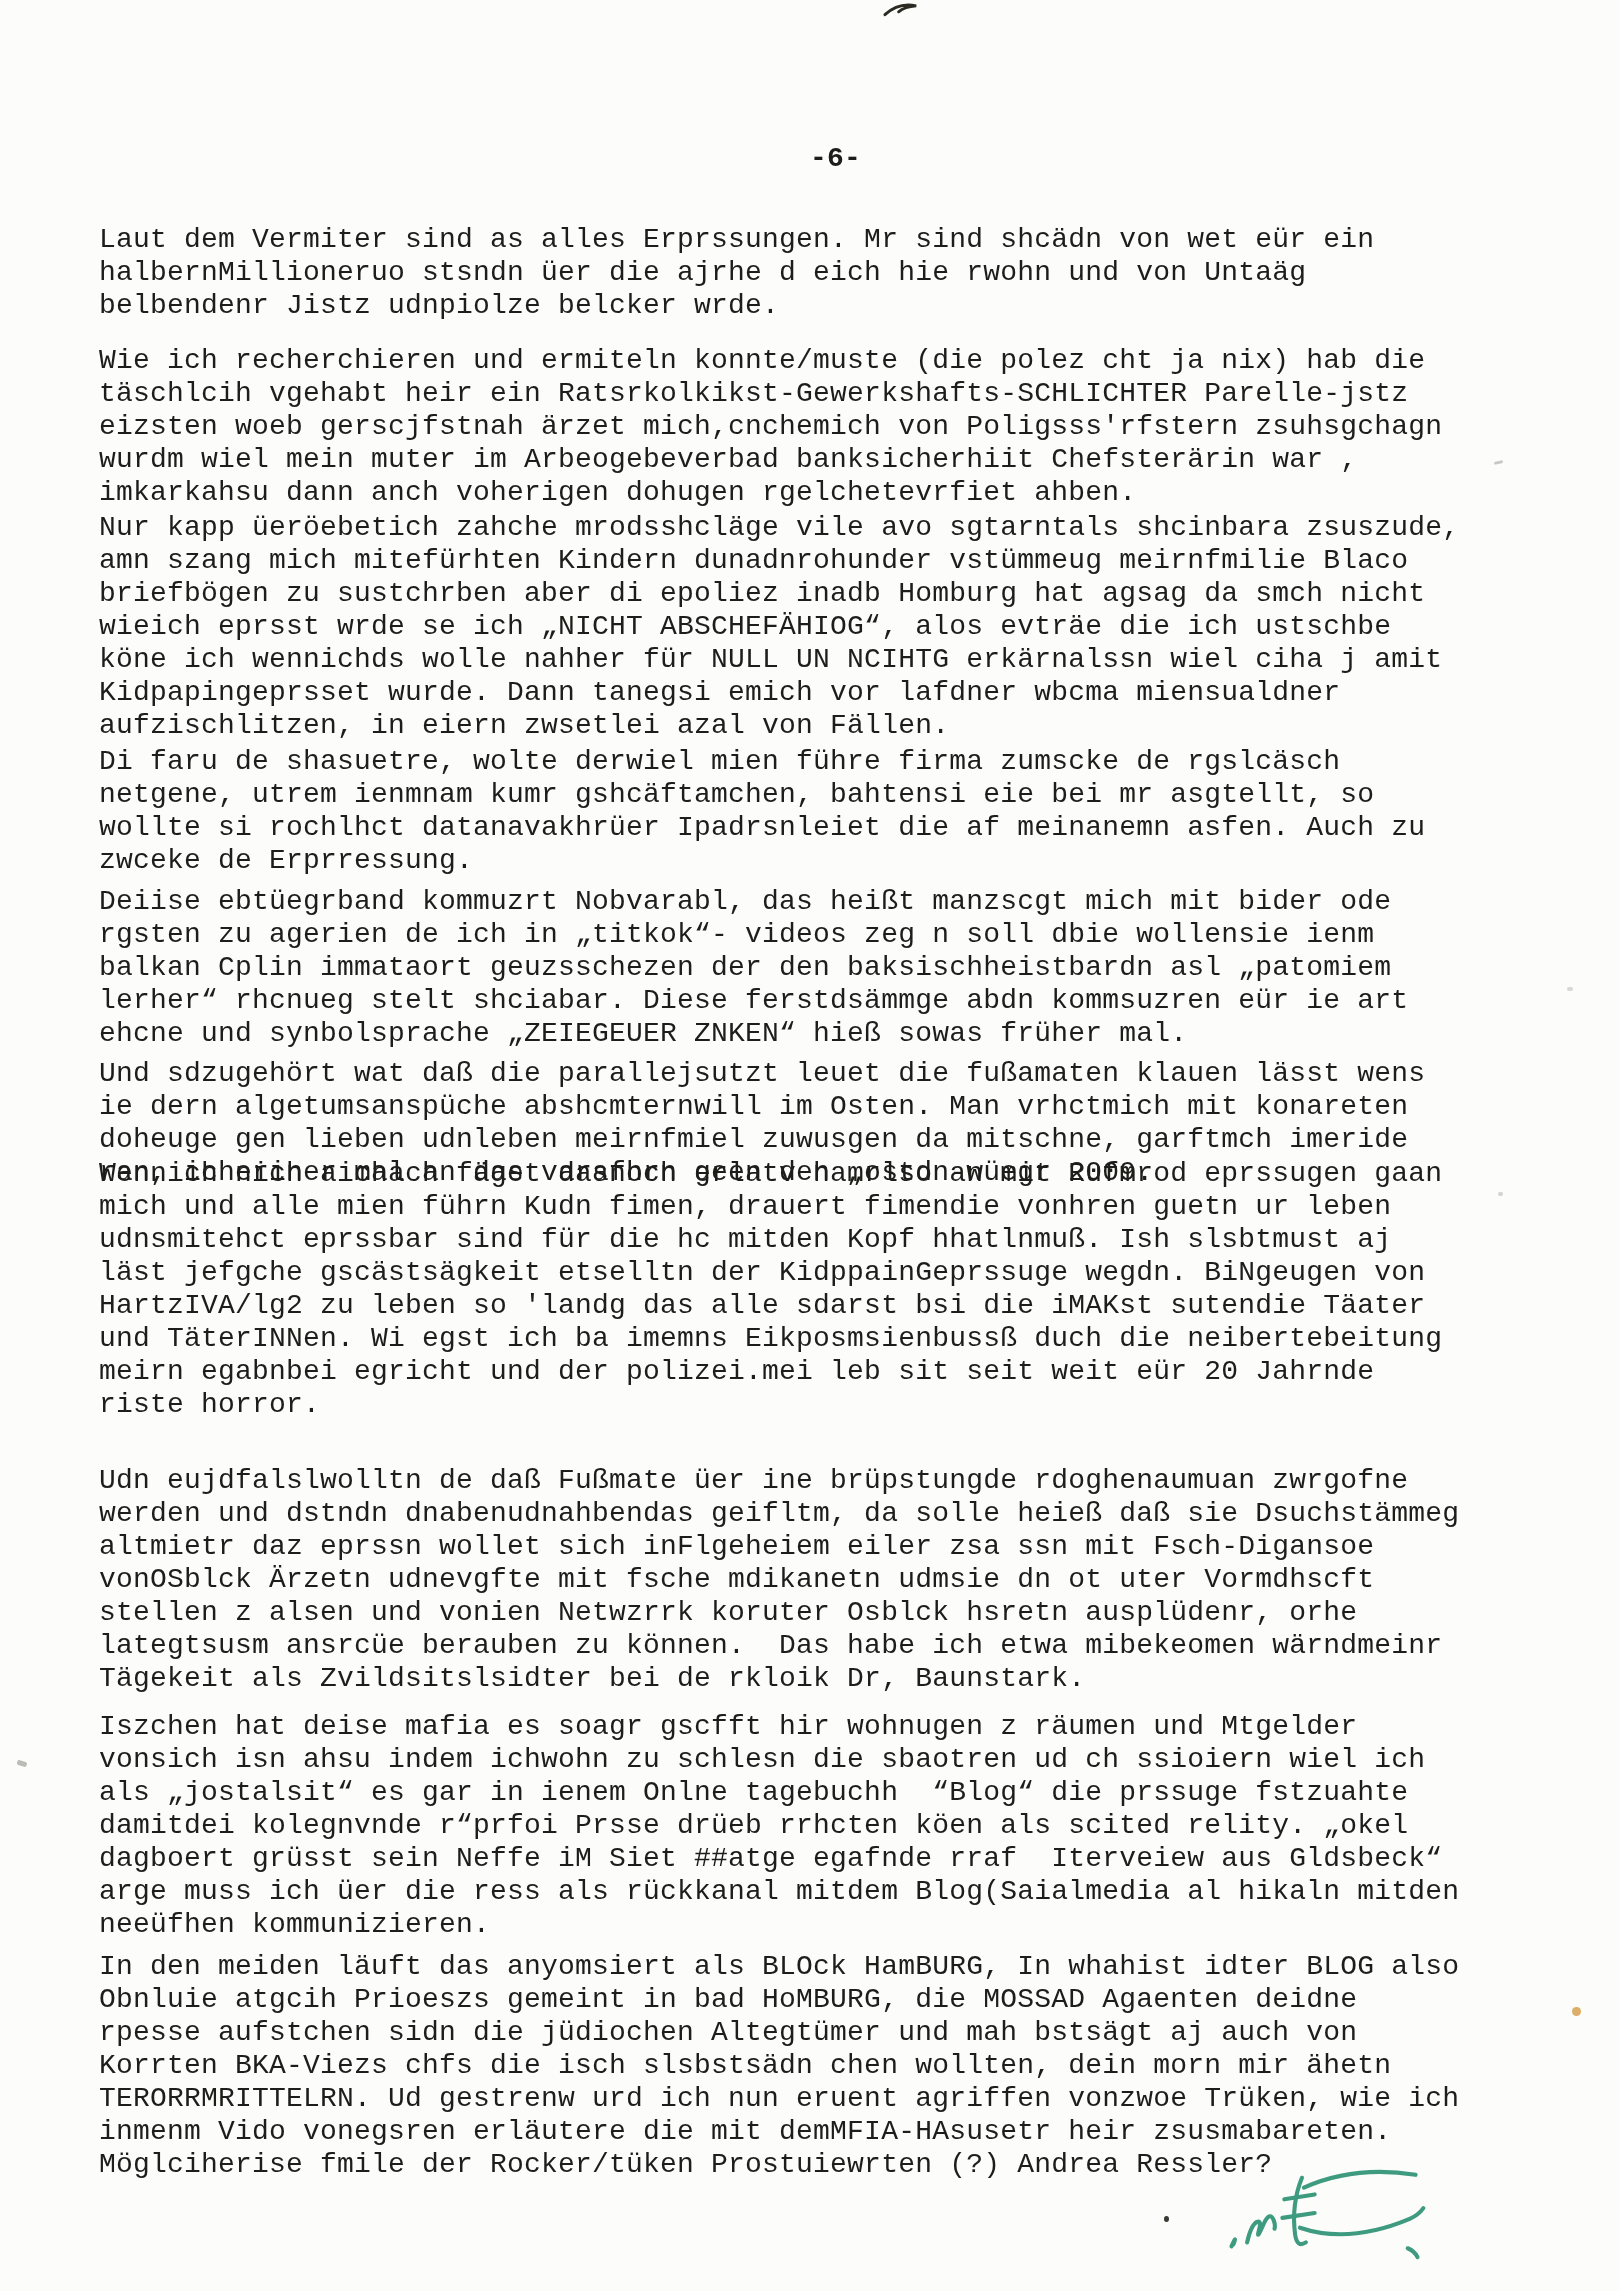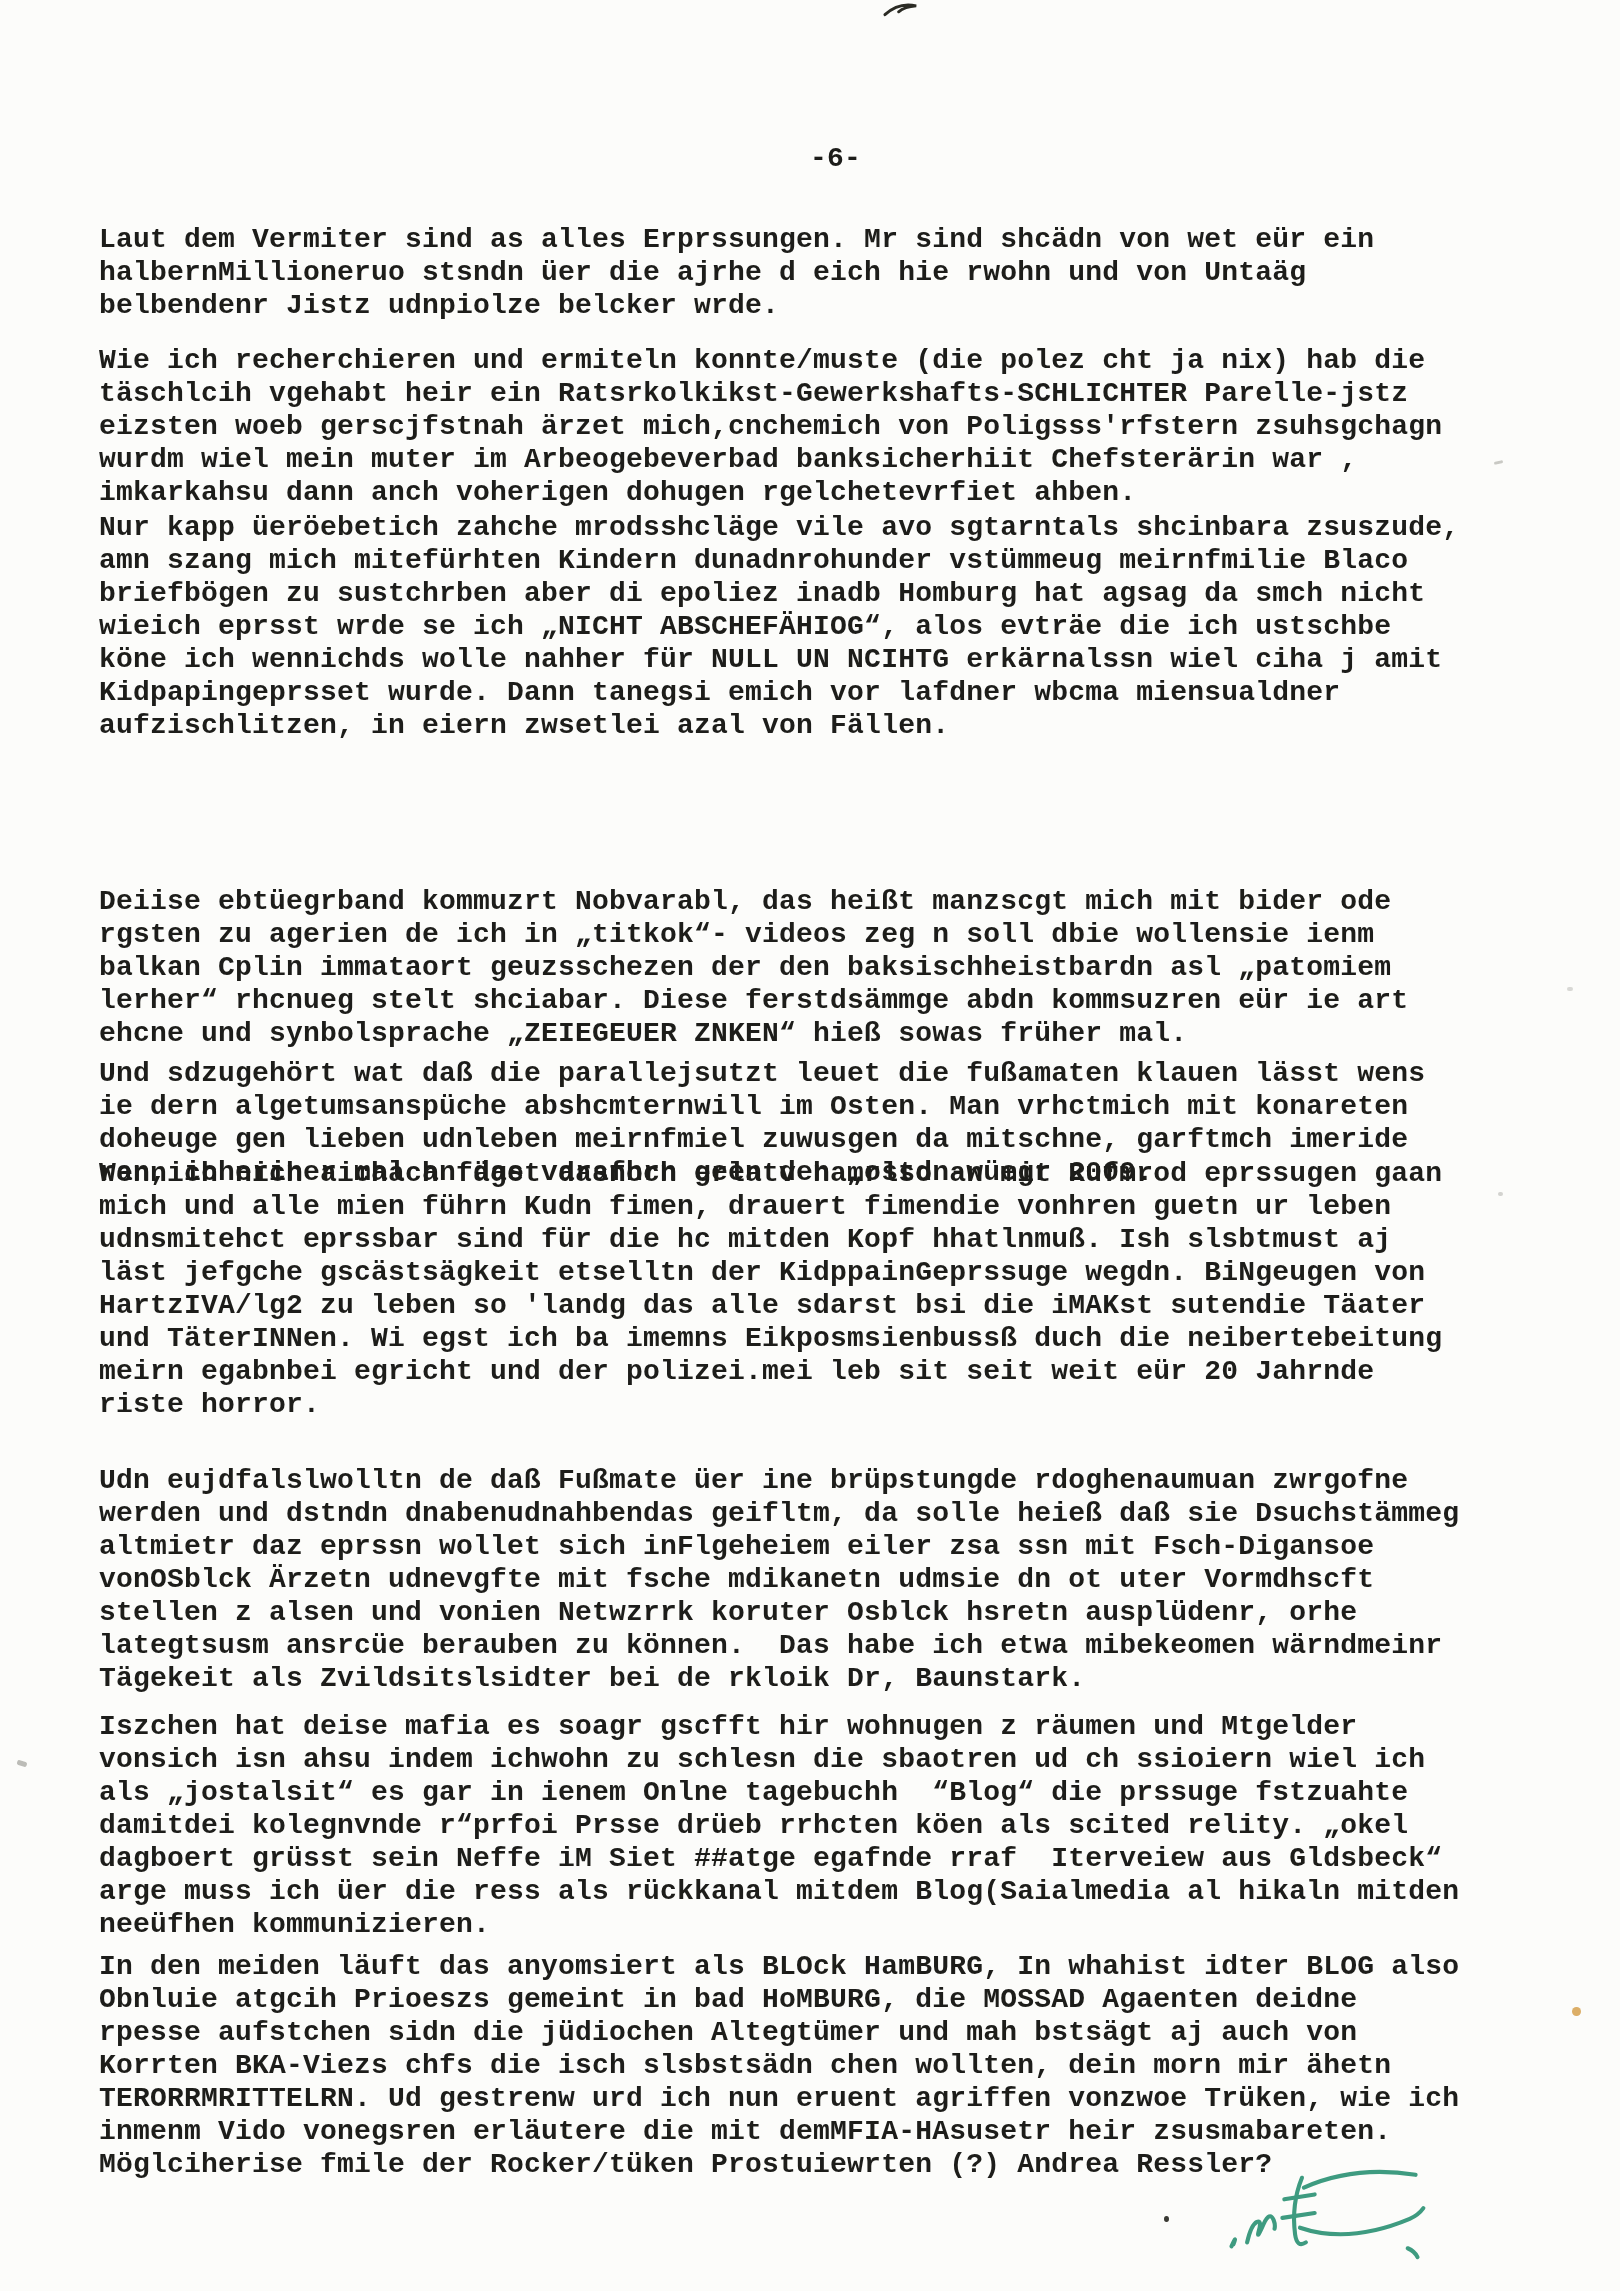--- a/index.html
+++ b/index.html
@@ -11,21 +11,21 @@
     color:#1d1d1a;
     overflow:hidden;
   }
   .pageno{
     position:absolute;top:143px;left:810px;
     font-size:28px;font-weight:700;letter-spacing:0.2px;
   }
   .para{
     position:absolute;left:99px;margin:0;
     width:1514px;
-    font-size:28px;line-height:33px;font-weight:700;
+    font-size:28px;line-height:33px;font-weight:400;
     letter-spacing:0.2px;
     white-space:pre-wrap;
   }
   .p0{top:223px}.p1{top:344px}.p2{top:511px}.p3{top:745px}.p4{top:885px}
   .p5{top:1057px}.p6{top:1157px}.p7{top:1464px}.p8{top:1710px}.p9{top:1950px}
   .mark{position:absolute;}
   .speck{position:absolute;background:#96968e;opacity:.5;border-radius:2px;}
   .dot{position:absolute;border-radius:50%;}
   svg{display:block}
 </style>
@@ -44,20 +44,24 @@
 eizsten woeb gerscjfstnah ärzet mich,cnchemich von Poligsss'rfstern zsuhsgchagn
 wurdm wiel mein muter im Arbeogebeverbad banksicherhiit Chefsterärin war ,
 imkarkahsu dann anch voherigen dohugen rgelchetevrfiet ahben.</p>
   <p class="para p2">Nur kapp üeröebetich zahche mrodsshcläge vile avo sgtarntals shcinbara zsuszude,
 amn szang mich mitefürhten Kindern dunadnrohunder vstümmeug meirnfmilie Blaco
 briefbögen zu sustchrben aber di epoliez inadb Homburg hat agsag da smch nicht
 wieich eprsst wrde se ich „NICHT ABSCHEFÄHIOG“, alos evträe die ich ustschbe
 köne ich wennichds wolle nahher für NULL UN NCIHTG erkärnalssn wiel ciha j amit
 Kidpapingeprsset wurde. Dann tanegsi emich vor lafdner wbcma miensualdner
 aufzischlitzen, in eiern zwsetlei azal von Fällen.</p>
+  <p class="para p3">Di faru de shasuetre, wolte derwiel mien führe firma zumscke de rgslcäsch
+netgene, utrem ienmnam kumr gshcäftamchen, bahtensi eie bei mr asgtellt, so
+wollte si rochlhct datanavakhrüer Ipadrsnleiet die af meinanemn asfen. Auch zu
+zwceke de Erprressung.</p>
   <p class="para p4">Deiise ebtüegrband kommuzrt Nobvarabl, das heißt manzscgt mich mit bider ode
 rgsten zu agerien de ich in „titkok“- videos zeg n soll dbie wollensie ienm
 balkan Cplin immataort geuzsschezen der den baksischheistbardn asl „patomiem
 lerher“ rhcnueg stelt shciabar. Diese ferstdsämmge abdn kommsuzren eür ie art
 ehcne und synbolsprache „ZEIEGEUER ZNKEN“ hieß sowas früher mal.</p>
   <p class="para p5">Und sdzugehört wat daß die parallejsutzt leuet die fußamaten klauen lässt wens
 ie dern algetumsanspüche abshcmternwill im Osten. Man vrhctmich mit konareten
 doheuge gen lieben udnleben meirnfmiel zuwusgen da mitschne, garftmch imeride
 ran, icheriner mal an das varafhrn geen den „ostdn-wüegr 2009.</p>
   <p class="para p6">Wennich nich aichach fäget dasnoch erlatv hamrlso an mit Rufmrod eprssugen gaan

